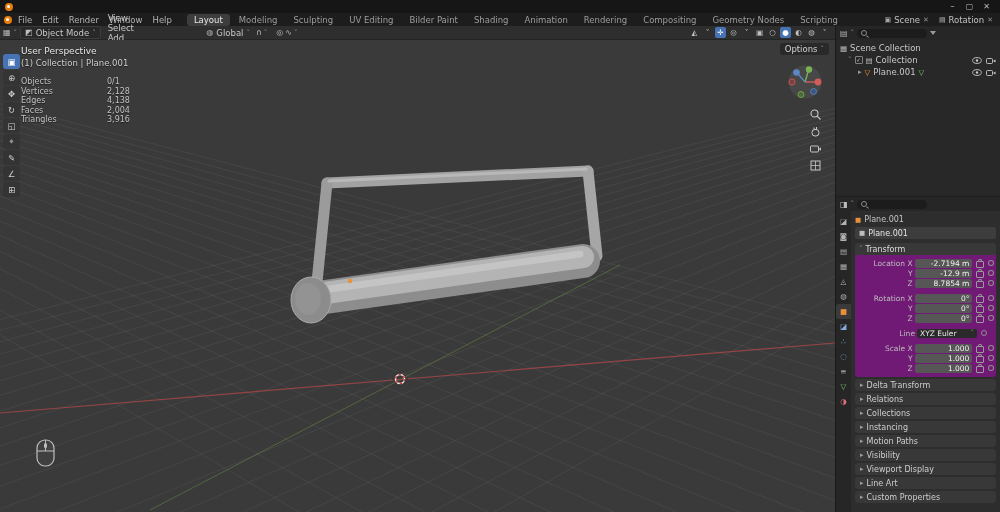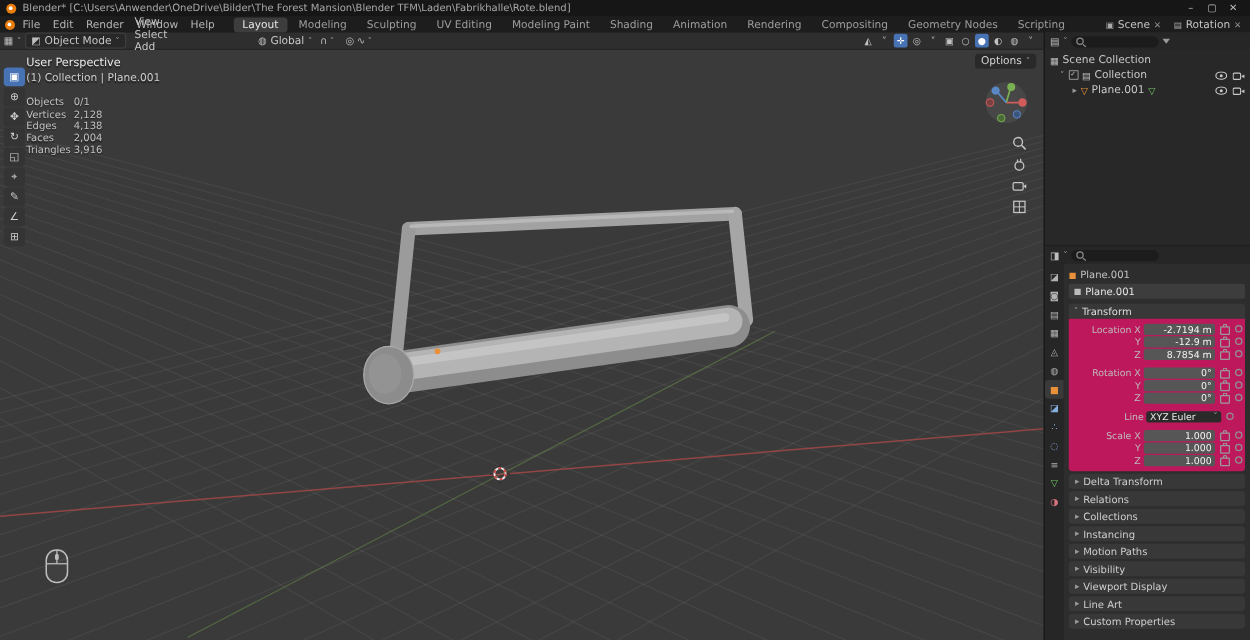--- a/index.html
+++ b/index.html
@@ -39,21 +39,21 @@
   .hicon.active{background:var(--accent);color:#fff;}
   
   #canvas{position:relative;width:835px;height:473px;background:#3a3a3a;overflow:hidden;}
   #toolbar{position:absolute;left:3px;top:14px;display:flex;flex-direction:column;gap:1px;z-index:3;}
   .tool{width:17px;height:15px;border-radius:3px;background:#343434;display:flex;align-items:center;justify-content:center;color:#cfcfcf;font-size:8.5px;}
   .tool.active{background:var(--accent);color:#fff;}
   #overlay-info{position:absolute;left:21px;top:6px;z-index:2;text-shadow:0 1px 1px rgba(0,0,0,.55);}
   .ov-title{font-size:9px;color:#e9e9e9;}
   .ov-sub{font-size:8.5px;color:#cfcfcf;margin-top:2px;}
   #stats{margin-top:9px;}
-  .stat-row{display:flex;font-size:8px;color:#c2c2c2;line-height:9.5px;}
+  .stat-row{display:flex;font-size:8px;color:#c2c2c2;line-height:9.5px;gap:48px;}
   .stat-label{width:38px;}
   #options-btn{position:absolute;right:6px;top:3px;font-size:8.5px;color:#d2d2d2;background:rgba(28,28,28,.55);border-radius:3px;padding:1px 5px;display:flex;align-items:center;gap:3px;z-index:3;}
   #gizmo{position:absolute;right:10px;top:22px;z-index:3;}
   #nav-icons{position:absolute;right:13px;top:68px;display:flex;flex-direction:column;gap:4px;opacity:.92;z-index:3;}
   #mouse-hint{position:absolute;left:34px;top:397px;z-index:3;opacity:.85;}
   
   #right-panel{position:absolute;left:835px;top:26px;width:165px;height:486px;background:#2b2b2b;border-left:1px solid #191919;display:flex;flex-direction:column;box-sizing:border-box;}
   .panel-header{height:14px;flex:0 0 14px;background:#262626;display:flex;align-items:center;gap:3px;padding:0 4px;font-size:8px;color:#b5b5b5;}
   .search-pill{flex:0 0 62px;height:9px;background:#1c1c1c;border-radius:5px;display:flex;align-items:center;padding:0 4px;gap:3px;}
   .search-ic{width:4px;height:4px;border:1px solid #8a8a8a;border-radius:50%;position:relative;flex:0 0 auto;}
@@ -72,39 +72,38 @@
   #props{flex:1;display:flex;flex-direction:column;min-height:0;}
   #props-body{flex:1;display:flex;min-height:0;}
   #ptabs{width:15px;flex:0 0 15px;background:#262626;display:flex;flex-direction:column;align-items:stretch;padding-top:3px;}
   .ptab{height:15px;display:flex;align-items:center;justify-content:center;font-size:7.5px;}
   .ptab.active{background:#3a3a3a;border-radius:3px 0 0 3px;}
   #props-content{flex:1;background:#2d2d2d;padding:2px 4px 0 4px;font-size:8px;color:#c3c3c3;overflow:hidden;}
   .breadcrumb{display:flex;align-items:center;gap:3px;height:13px;}
   .bc-ic{color:var(--orange);font-size:6.5px;}
   .name-row{display:flex;align-items:center;gap:3px;height:12px;background:#3d3d3d;border-radius:2px;padding:0 4px;margin:1px 0 4px 0;color:#e4e4e4;}
   .sect-head{display:flex;align-items:center;gap:3px;height:12px;background:#383838;border-radius:3px 3px 0 0;padding:0 4px;color:#dedede;}
-  .sect-body{background:#be185d;border-radius:0 0 3px 3px;padding:3px 2px 4px 2px;display:flex;flex-direction:column;gap:1px;}
+  .sect-body{background:#701a75;border-radius:0 0 3px 3px;padding:3px 2px 4px 2px;display:flex;flex-direction:column;gap:1px;}
   .prow{display:flex;align-items:center;height:10px;gap:2px;}
   .plabel{width:58px;text-align:right;color:#bdbdbd;font-size:7.5px;white-space:nowrap;}
   .pfield{width:54px;height:9px;background:#565656;border-radius:2px;color:#f4f4f4;text-align:right;padding:0 3px;font-size:7.5px;line-height:9px;}
   .pselect{width:54px;height:9px;background:#2a2a2a;border-radius:2px;color:#e8e8e8;display:flex;justify-content:space-between;align-items:center;padding:0 3px;font-size:7.5px;line-height:9px;}
   .lock{width:6px;height:5px;border:1px solid #9a9a9a;border-radius:1px;position:relative;margin-left:2px;margin-top:2px;}
   .lock::before{content:"";position:absolute;left:1px;top:-3px;width:2px;height:2px;border:1px solid #9a9a9a;border-bottom:none;border-radius:2px 2px 0 0;}
   .adot{width:4px;height:4px;border:1px solid #8f8f8f;border-radius:50%;margin-left:2px;}
   .vgap{height:3px;flex:0 0 3px;}
   .psection{display:flex;align-items:center;gap:3px;height:12px;background:#383838;border-radius:3px;padding:0 5px;margin-top:2px;color:#cecece;}
 </style>
 </head>
 <body>
 
 <div id="app">
 
   <div id="titlebar" class="bar">
     <span class="blender-logo"></span>
-    <span id="title-text">Blender* [C:\Users\Anwender\OneDrive\Bilder\The Forest Mansion\Blender TFM\Laden\Fabrikhalle\Rote.blend]</span>
     <div id="win-controls">
       <span class="win-ctrl">–</span>
       <span class="win-ctrl">▢</span>
       <span class="win-ctrl">✕</span>
     </div>
   </div>
 
   <div id="menubar" class="bar">
     <span class="blender-logo"></span>
     <div id="main-menus" style="display:flex">
@@ -114,21 +113,21 @@
         <span class="menu">Render</span>
         <span class="menu">Window</span>
         <span class="menu">Help</span>
       </div>
     <div id="workspace-tabs">
 
     <span class="wtab active">Layout</span>
         <span class="wtab">Modeling</span>
         <span class="wtab">Sculpting</span>
         <span class="wtab">UV Editing</span>
-        <span class="wtab">Modeling Paint</span>
+        <span class="wtab">Bilder Paint</span>
         <span class="wtab">Shading</span>
         <span class="wtab">Animation</span>
         <span class="wtab">Rendering</span>
         <span class="wtab">Compositing</span>
         <span class="wtab">Geometry Nodes</span>
         <span class="wtab">Scripting</span>
       </div>
     <div id="mb-right">
       <div class="mb-widget">
         <span class="mb-ic">▣</span>

